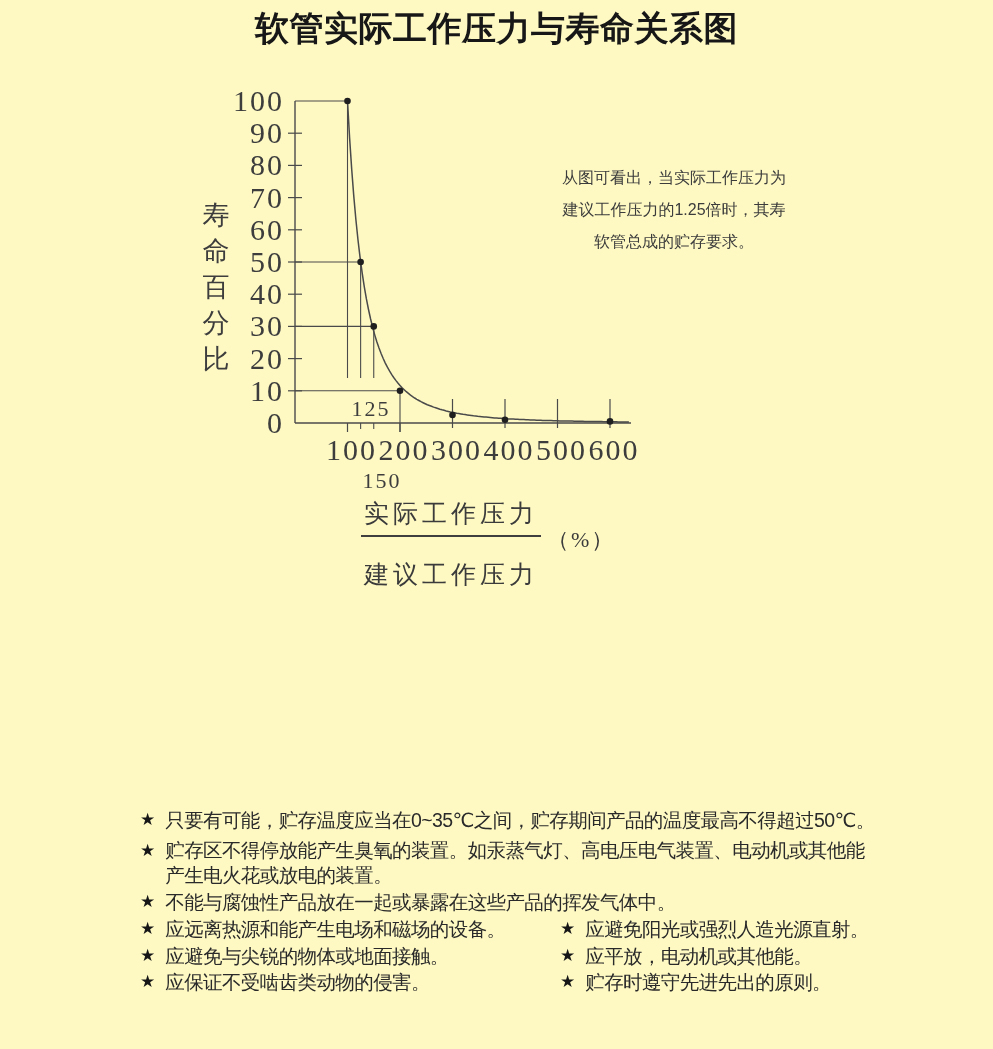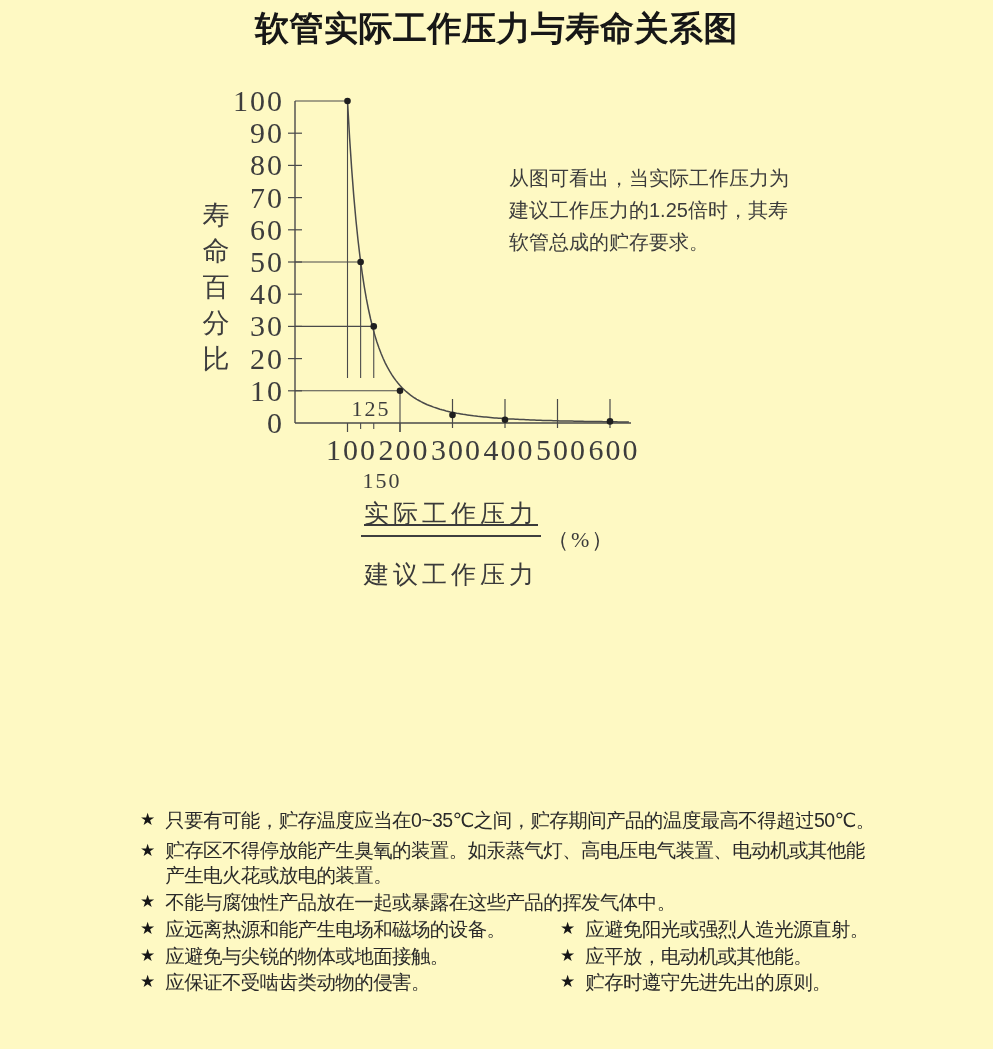--- a/index.html
+++ b/index.html
@@ -5,24 +5,24 @@
   html,body{margin:0;padding:0;background:#fff;}
   .page{position:relative;width:993px;height:1049px;background:#fef9c3;overflow:hidden;
         font-family:"Liberation Sans","DejaVu Sans",sans-serif;color:#2a2a2a;}
   .main-title{position:absolute;left:0;top:6px;width:100%;text-align:center;
         font-size:34px;font-weight:900;color:#171717;letter-spacing:0.5px;margin:0;}
   .section-title{position:absolute;left:0;top:719px;width:100%;text-align:center;
         font-size:32px;font-weight:900;color:#171717;letter-spacing:0.5px;margin:0;}
   .chart-wrap{position:absolute;left:0;top:0;width:993px;height:620px;}
   #chart-svg{position:absolute;left:0;top:0;}
   .annotation{position:absolute;left:509px;top:162px;width:330px;
-        font-size:20px;line-height:32px;color:#3c3c3c;}
+        font-size:16px;line-height:32px;color:#3c3c3c;text-align:center;}
   .fraction{position:absolute;left:361px;top:497px;width:180px;text-align:center;
         font-family:"Liberation Serif","DejaVu Serif",serif;color:#3b3b3b;}
-  .frac-num{font-size:25px;letter-spacing:4px;padding-bottom:5px;border-bottom:2px solid #3f3f3f;text-decoration:underline;}
+  .frac-num{font-size:25px;letter-spacing:4px;padding-bottom:5px;border-bottom:2px solid #3f3f3f;}
   .frac-den{font-size:25px;letter-spacing:4px;padding-top:21px;}
   .frac-unit{position:absolute;left:547px;top:525px;font-size:22px;letter-spacing:2px;
         font-family:"Liberation Serif","DejaVu Serif",serif;color:#3b3b3b;}
   .bullet-row{position:absolute;display:flex;align-items:flex-start;
         font-size:19.5px;line-height:26px;letter-spacing:-0.6px;color:#2a2a2a;}
   .bullet-row .star{flex:0 0 auto;font-size:17px;line-height:26px;margin-right:10px;color:#161616;letter-spacing:0;}
   .bullet-row .btext{white-space:nowrap;}
   .bullet-row .btext.wrap2{white-space:normal;width:700px;}
   .b2line{line-height:25px;}
 </style>

